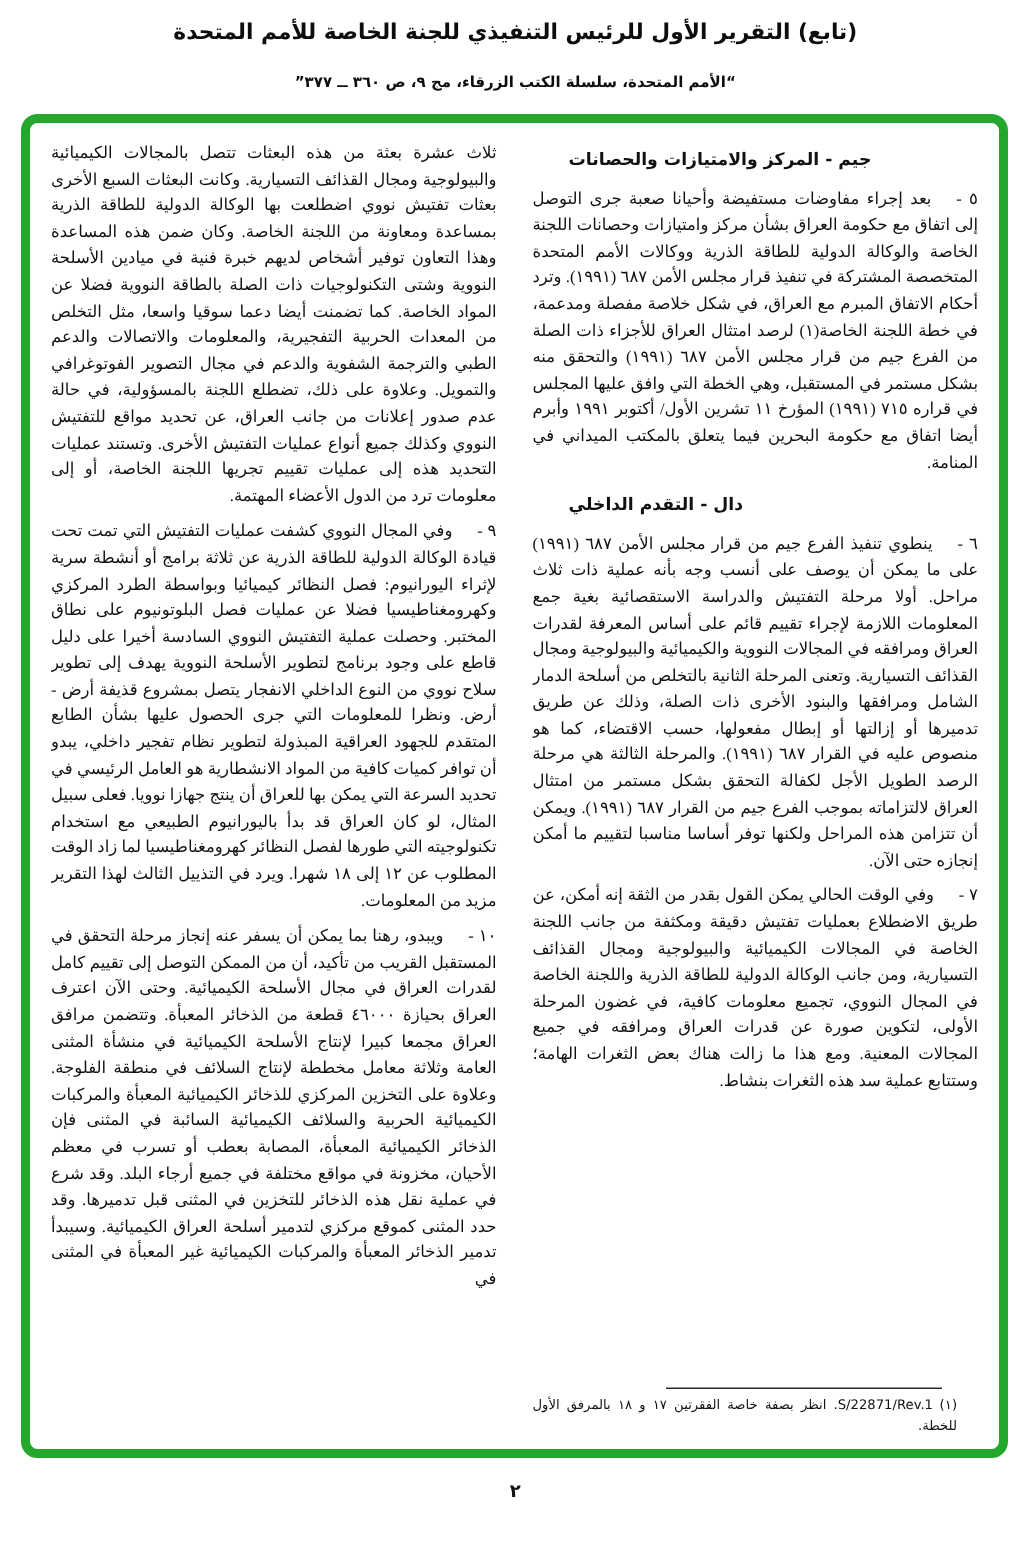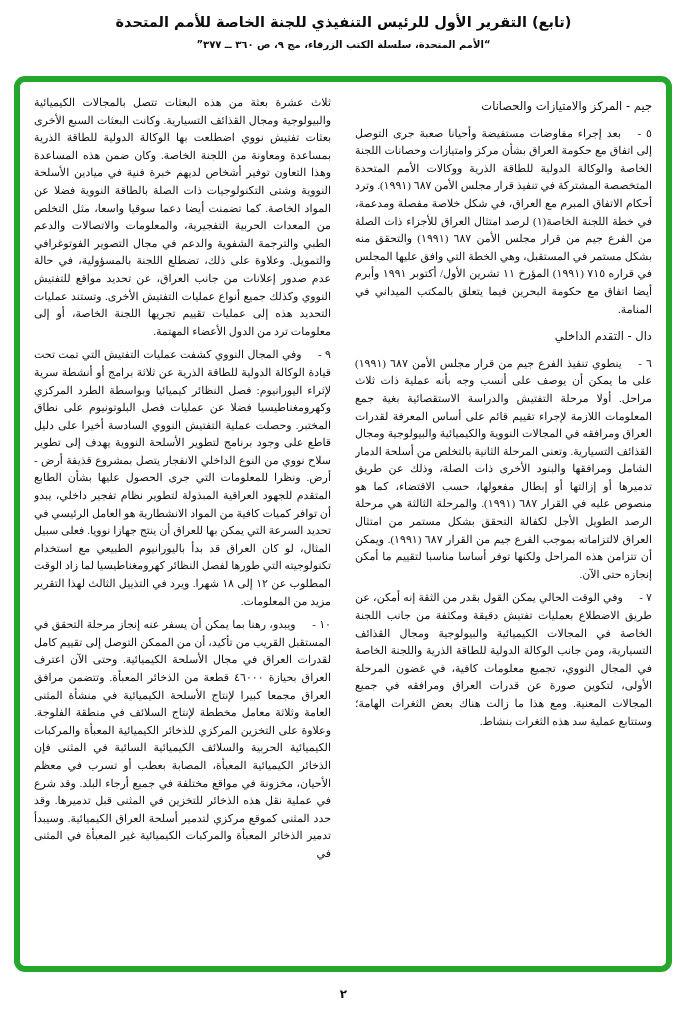--- a/index.html
+++ b/index.html
@@ -16,21 +16,21 @@
   header.doc-header { text-align: center; padding-top: 14px; }
   .doc-title {
     font-size: 14.5px;
     font-weight: bold;
     margin: 0;
     color: #0d0d0d;
   }
   .doc-source {
     font-size: 10px;
     font-weight: bold;
-    margin: 9px 0 0 0;
+    margin: 20px 0 0 0;
     color: #0d0d0d;
   }
   .bordered-box {
     position: absolute;
     left: 14px;
     top: 76px;
     width: 658px;
     height: 896px;
     box-sizing: border-box;
     border: 6px solid #25a62c;
@@ -45,22 +45,22 @@
   .col {
     flex: 1 1 0;
     font-size: 11px;
     line-height: 17.6px;
     text-align: justify;
     overflow: hidden;
   }
   .col-right { display: flex; flex-direction: column; }
   .section-heading {
     font-size: 11.5px;
-    font-weight: normal;
-    text-align: right;
+    font-weight: bold;
+    text-align: left;
     margin: 4px 0 9px 24px;
     white-space: nowrap;
   }
   .para { margin: 0 0 6px 0; font-family: Liberation Serif, serif; }
   .footnote { margin-top: auto; padding-top: 10px; }
   .footnote-rule {
     width: 62%;
     border-top: 1.5px solid #2a2a2a;
     margin: 0 24px 5px auto;
   }
@@ -91,20 +91,24 @@
   </header>
 
   <main class="bordered-box">
 
     <section class="col col-right">
       <h3 class="section-heading">جيم -  المركز والامتيازات والحصانات</h3>
       <p class="para">٥ -  بعد إجراء مفاوضات مستفيضة وأحيانا صعبة جرى التوصل إلى اتفاق مع حكومة العراق بشأن مركز وامتيازات وحصانات اللجنة الخاصة والوكالة الدولية للطاقة الذرية ووكالات الأمم المتحدة المتخصصة المشتركة في تنفيذ قرار مجلس الأمن ٦٨٧ (١٩٩١). وترد أحكام الاتفاق المبرم مع العراق، في شكل خلاصة مفصلة ومدعمة، في خطة اللجنة الخاصة(١) لرصد امتثال العراق للأجزاء ذات الصلة من الفرع جيم من قرار مجلس الأمن ٦٨٧ (١٩٩١) والتحقق منه بشكل مستمر في المستقبل، وهي الخطة التي وافق عليها المجلس في قراره ٧١٥ (١٩٩١) المؤرخ ١١ تشرين الأول/ أكتوبر ١٩٩١ وأبرم أيضا اتفاق مع حكومة البحرين فيما يتعلق بالمكتب الميداني في المنامة.</p>
       <h3 class="section-heading">دال -  التقدم الداخلي</h3>
       <p class="para">٦ -  ينطوي تنفيذ الفرع جيم من قرار مجلس الأمن ٦٨٧ (١٩٩١) على ما يمكن أن يوصف على أنسب وجه بأنه عملية ذات ثلاث مراحل. أولا مرحلة التفتيش والدراسة الاستقصائية بغية جمع المعلومات اللازمة لإجراء تقييم قائم على أساس المعرفة لقدرات العراق ومرافقه في المجالات النووية والكيميائية والبيولوجية ومجال القذائف التسيارية. وتعنى المرحلة الثانية بالتخلص من أسلحة الدمار الشامل ومرافقها والبنود الأخرى ذات الصلة، وذلك عن طريق تدميرها أو إزالتها أو إبطال مفعولها، حسب الاقتضاء، كما هو منصوص عليه في القرار ٦٨٧ (١٩٩١). والمرحلة الثالثة هي مرحلة الرصد الطويل الأجل لكفالة التحقق بشكل مستمر من امتثال العراق لالتزاماته بموجب الفرع جيم من القرار ٦٨٧ (١٩٩١). ويمكن أن تتزامن هذه المراحل ولكنها توفر أساسا مناسبا لتقييم ما أمكن إنجازه حتى الآن.</p>
       <p class="para">٧ -  وفي الوقت الحالي يمكن القول بقدر من الثقة إنه أمكن، عن طريق الاضطلاع بعمليات تفتيش دقيقة ومكثفة من جانب اللجنة الخاصة في المجالات الكيميائية والبيولوجية ومجال القذائف التسيارية، ومن جانب الوكالة الدولية للطاقة الذرية واللجنة الخاصة في المجال النووي، تجميع معلومات كافية، في غضون المرحلة الأولى، لتكوين صورة عن قدرات العراق ومرافقه في جميع المجالات المعنية. ومع هذا ما زالت هناك بعض الثغرات الهامة؛ وستتابع عملية سد هذه الثغرات بنشاط.</p>
+      <div class="footnote">
+        <div class="footnote-rule"></div>
+        <p class="footnote-text">(١) S/22871/Rev.1. انظر بصفة خاصة الفقرتين ١٧ و ١٨ بالمرفق الأول للخطة.</p>
+      </div>
     </section>
 
     <section class="col col-left">
       <p class="para">ثلاث عشرة بعثة من هذه البعثات تتصل بالمجالات الكيميائية والبيولوجية ومجال القذائف التسيارية. وكانت البعثات السبع الأخرى بعثات تفتيش نووي اضطلعت بها الوكالة الدولية للطاقة الذرية بمساعدة ومعاونة من اللجنة الخاصة. وكان ضمن هذه المساعدة وهذا التعاون توفير أشخاص لديهم خبرة فنية في ميادين الأسلحة النووية وشتى التكنولوجيات ذات الصلة بالطاقة النووية فضلا عن المواد الخاصة. كما تضمنت أيضا دعما سوقيا واسعا، مثل التخلص من المعدات الحربية التفجيرية، والمعلومات والاتصالات والدعم الطبي والترجمة الشفوية والدعم في مجال التصوير الفوتوغرافي والتمويل. وعلاوة على ذلك، تضطلع اللجنة بالمسؤولية، في حالة عدم صدور إعلانات من جانب العراق، عن تحديد مواقع للتفتيش النووي وكذلك جميع أنواع عمليات التفتيش الأخرى. وتستند عمليات التحديد هذه إلى عمليات تقييم تجريها اللجنة الخاصة، أو إلى معلومات ترد من الدول الأعضاء المهتمة.</p>
       <p class="para">٩ -  وفي المجال النووي كشفت عمليات التفتيش التي تمت تحت قيادة الوكالة الدولية للطاقة الذرية عن ثلاثة برامج أو أنشطة سرية لإثراء اليورانيوم: فصل النظائر كيميائيا وبواسطة الطرد المركزي وكهرومغناطيسيا فضلا عن عمليات فصل البلوتونيوم على نطاق المختبر. وحصلت عملية التفتيش النووي السادسة أخيرا على دليل قاطع على وجود برنامج لتطوير الأسلحة النووية يهدف إلى تطوير سلاح نووي من النوع الداخلي الانفجار يتصل بمشروع قذيفة أرض - أرض. ونظرا للمعلومات التي جرى الحصول عليها بشأن الطابع المتقدم للجهود العراقية المبذولة لتطوير نظام تفجير داخلي، يبدو أن توافر كميات كافية من المواد الانشطارية هو العامل الرئيسي في تحديد السرعة التي يمكن بها للعراق أن ينتج جهازا نوويا. فعلى سبيل المثال، لو كان العراق قد بدأ باليورانيوم الطبيعي مع استخدام تكنولوجيته التي طورها لفصل النظائر كهرومغناطيسيا لما زاد الوقت المطلوب عن ١٢ إلى ١٨ شهرا. ويرد في التذييل الثالث لهذا التقرير مزيد من المعلومات.</p>
       <p class="para">١٠ -  ويبدو، رهنا بما يمكن أن يسفر عنه إنجاز مرحلة التحقق في المستقبل القريب من تأكيد، أن من الممكن التوصل إلى تقييم كامل لقدرات العراق في مجال الأسلحة الكيميائية. وحتى الآن اعترف العراق بحيازة ٤٦٠٠٠ قطعة من الذخائر المعبأة. وتتضمن مرافق العراق مجمعا كبيرا لإنتاج الأسلحة الكيميائية في منشأة المثنى العامة وثلاثة معامل مخططة لإنتاج السلائف في منطقة الفلوجة. وعلاوة على التخزين المركزي للذخائر الكيميائية المعبأة والمركبات الكيميائية الحربية والسلائف الكيميائية السائبة في المثنى فإن الذخائر الكيميائية المعبأة، المصابة بعطب أو تسرب في معظم الأحيان، مخزونة في مواقع مختلفة في جميع أرجاء البلد. وقد شرع في عملية نقل هذه الذخائر للتخزين في المثنى قبل تدميرها. وقد حدد المثنى كموقع مركزي لتدمير أسلحة العراق الكيميائية. وسيبدأ تدمير الذخائر المعبأة والمركبات الكيميائية غير المعبأة في المثنى في</p>
     </section>
 
   </main>
 

